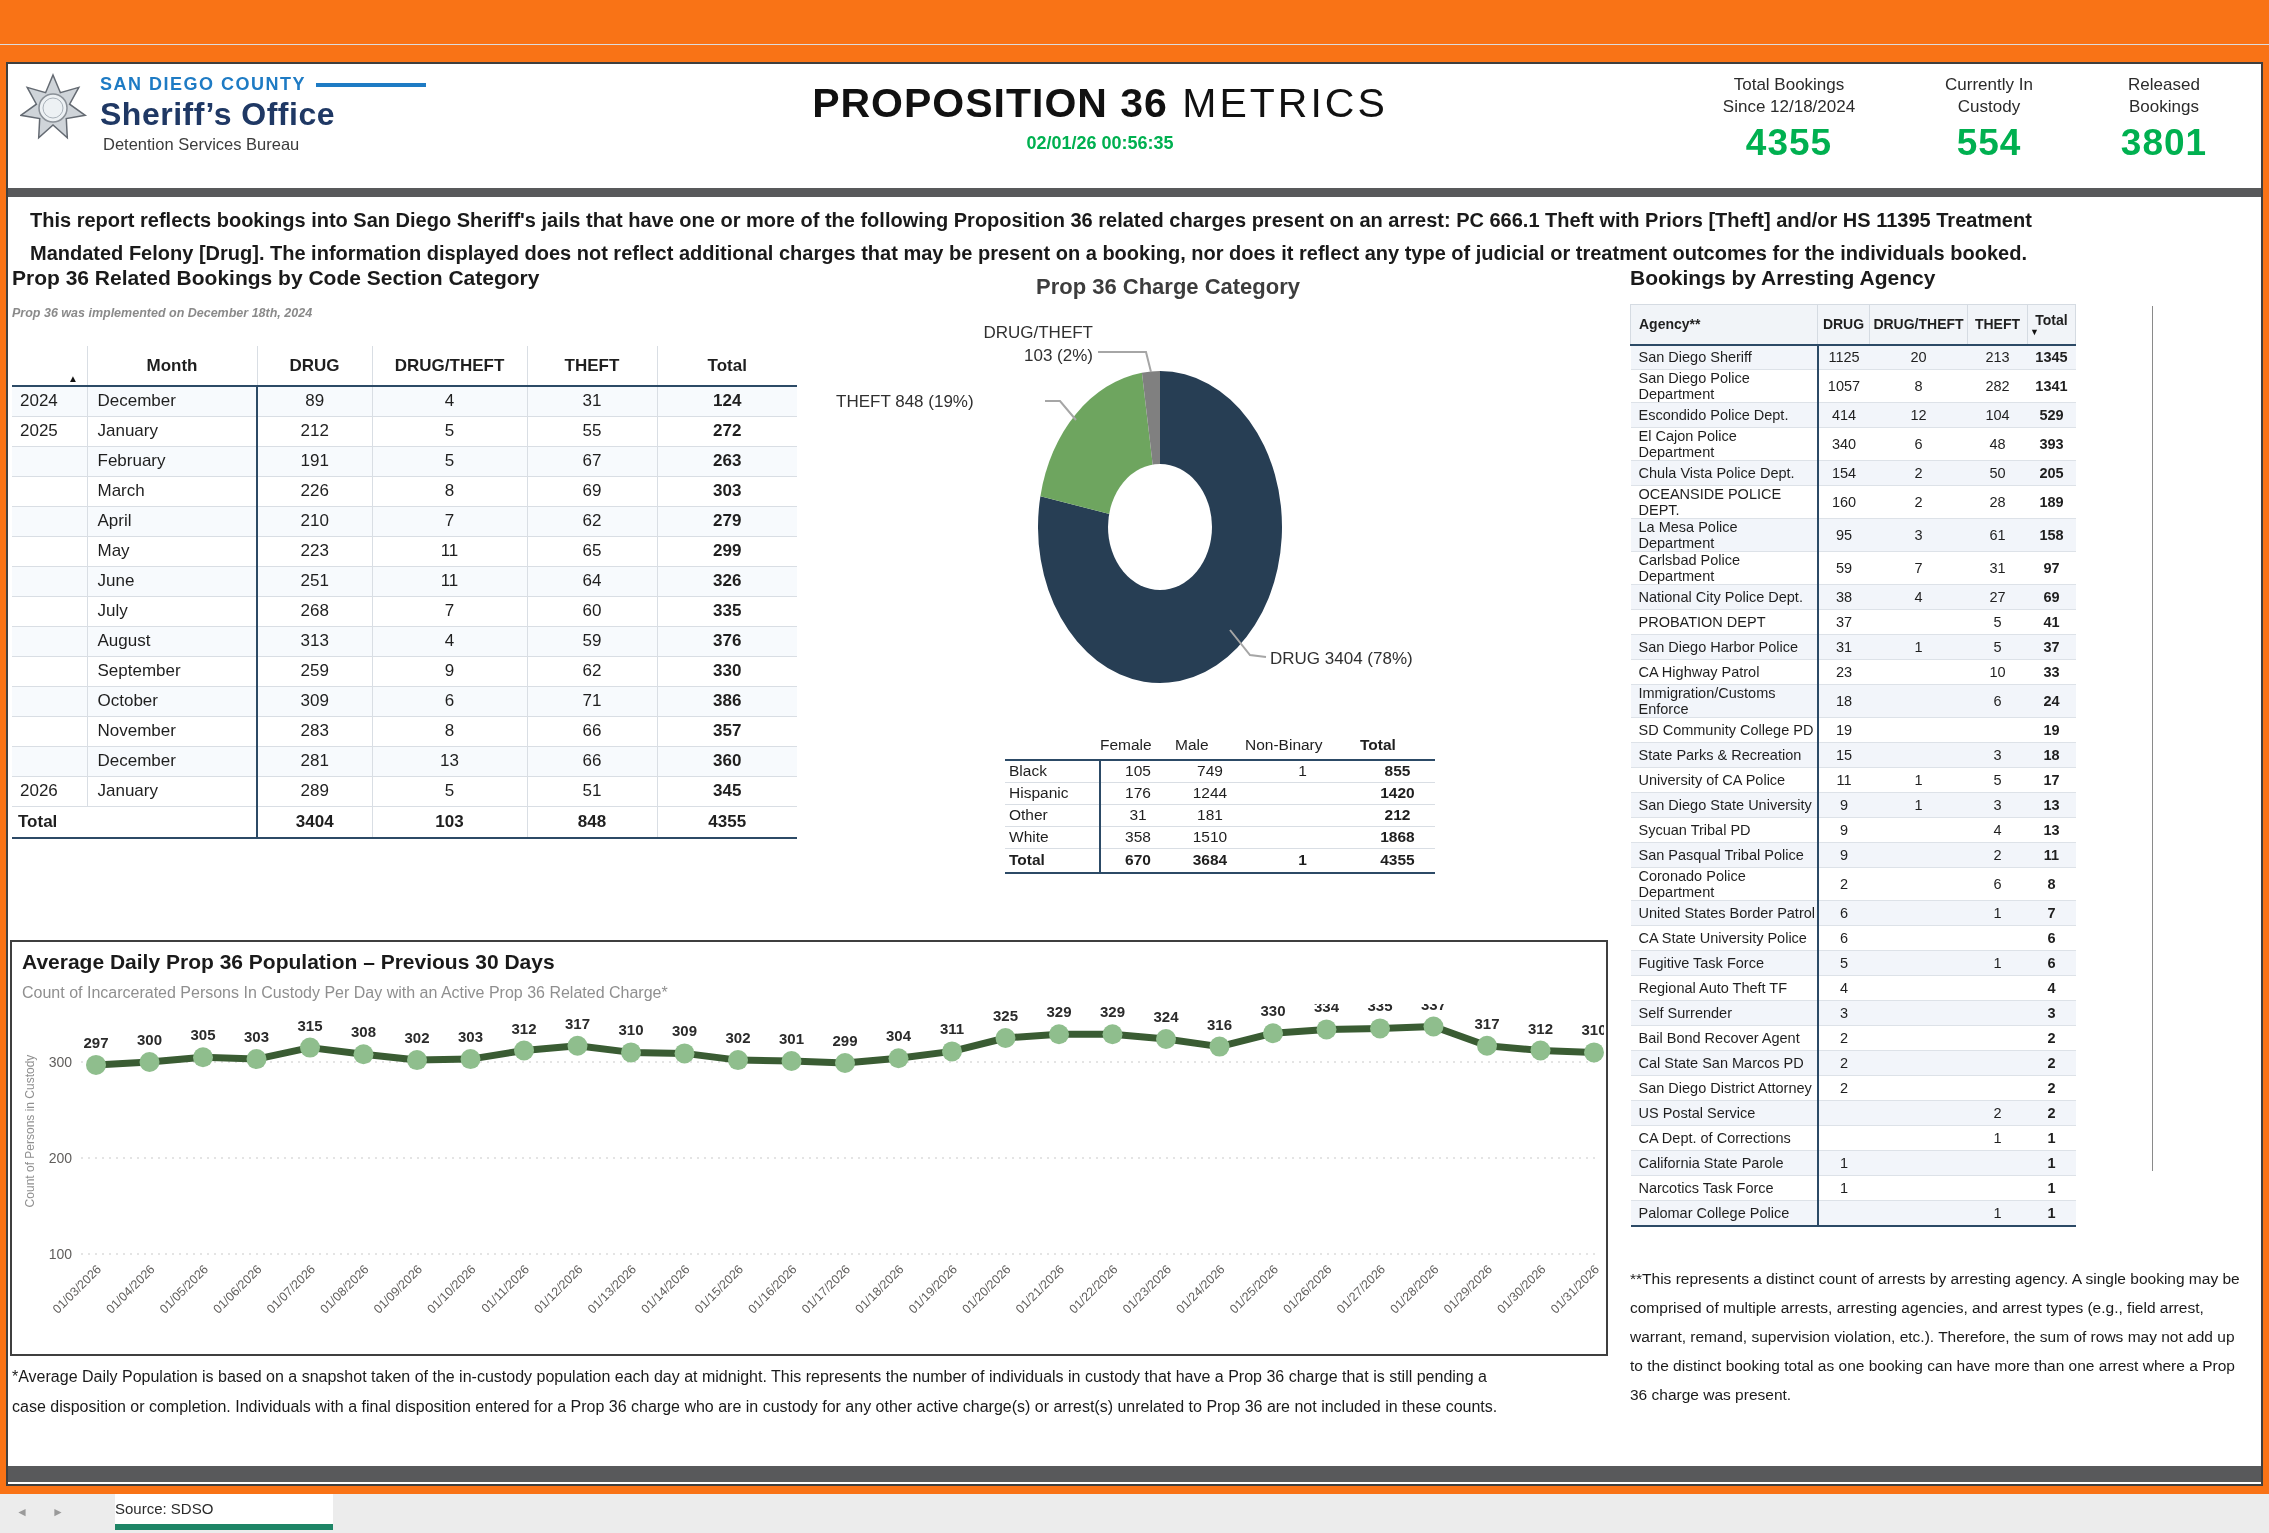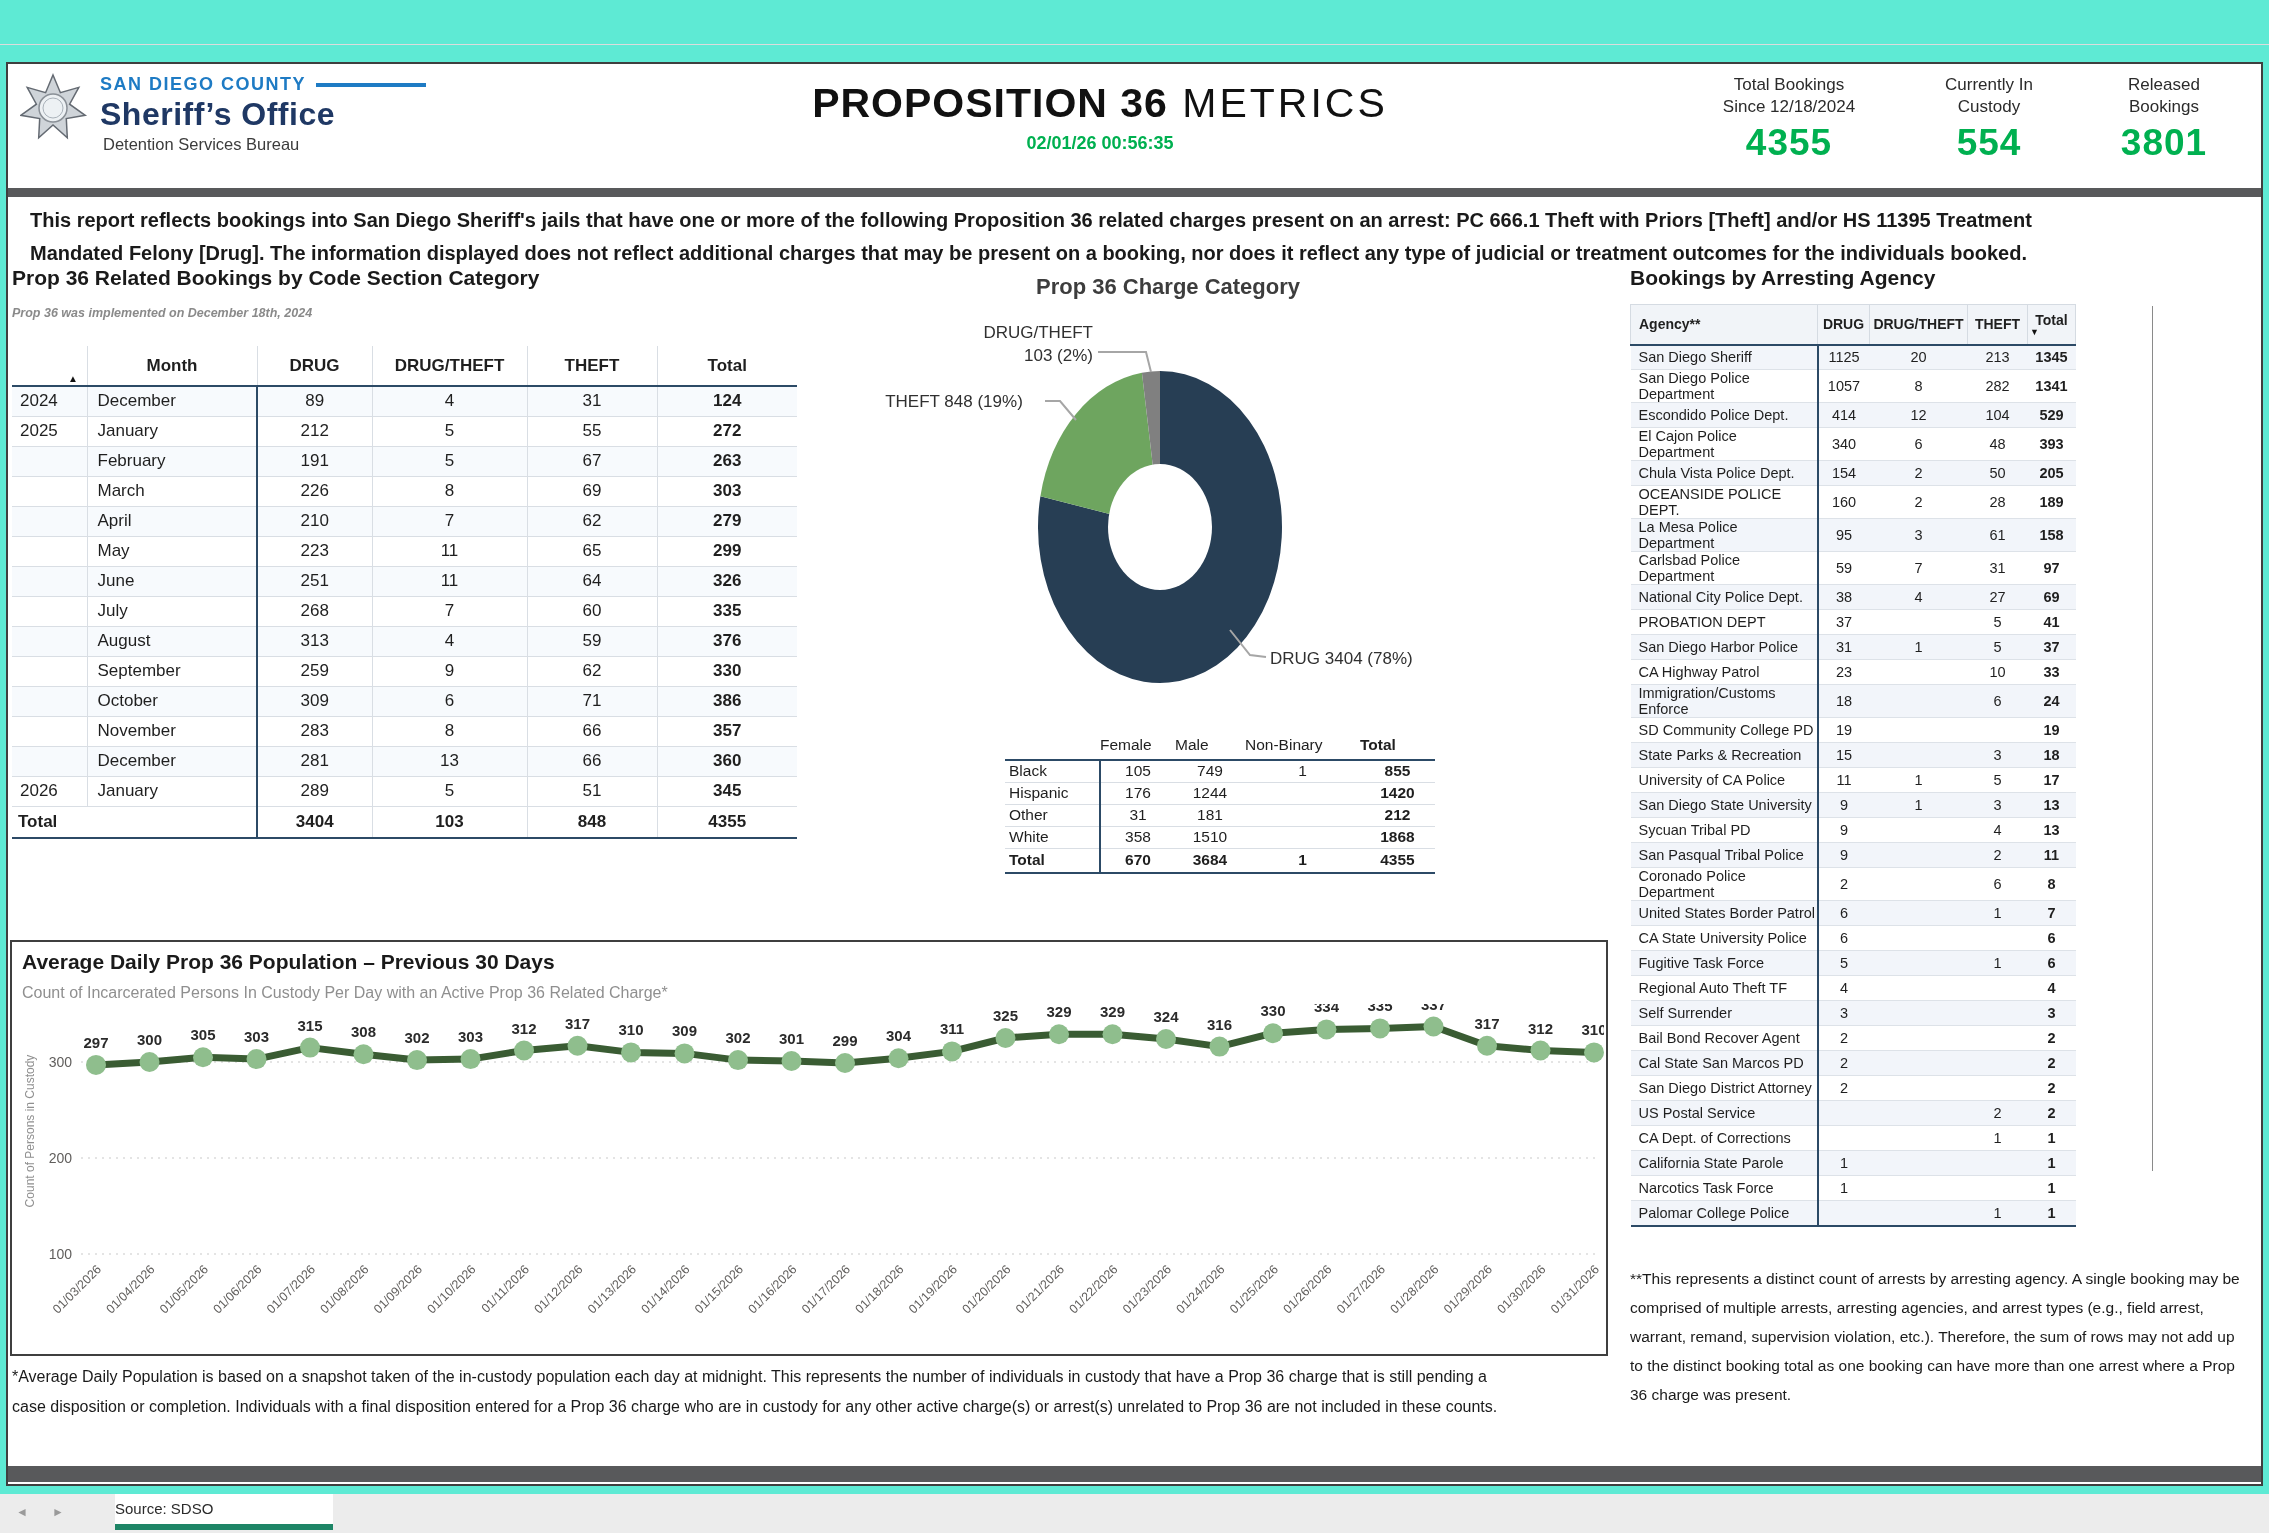--- a/index.html
+++ b/index.html
@@ -1,17 +1,17 @@
 <!DOCTYPE html>
 <html><head>
 <meta charset="utf-8">
 <style>
   * { margin:0; padding:0; box-sizing:border-box; }
   body { background:#fff; font-family:"Liberation Sans", sans-serif; }
-  .page { position:relative; width:2269px; height:1533px; background:#5eead4; overflow:hidden; }
+  .page { position:relative; width:2269px; height:1533px; background:#f97316; overflow:hidden; }
   .topline { position:absolute; left:0; top:44px; width:2269px; height:1px; background:#dcdcdc; }
   .frame { position:absolute; left:6px; top:62px; width:2257px; height:1424px; background:#fff; border:2px solid #3f3f3f; }
 
   
   .logo { position:absolute; left:12px; top:8px; display:flex; gap:12px; }
   .logo svg { display:block; }
   .logo-lines { padding-top:2px; }
   .brand-row { display:flex; align-items:center; gap:10px; }
   .brand-county { font-size:18px; font-weight:bold; letter-spacing:1.5px; color:#1E7BC4; }
   .brand-dash { width:110px; height:4px; background:#1E7BC4; }
@@ -56,21 +56,21 @@
   .sort-up { position:absolute; left:56px; bottom:1px; font-size:10px; color:#111; }
   .sort-down { display:block; text-align:left; padding-left:2px; font-size:9px; color:#111; line-height:9px; }
 
   
   .donut-title { position:absolute; left:940px; top:210px; width:440px; text-align:center; font-size:22px; font-weight:bold; color:#3d3d3d; }
   .donut-svg { position:absolute; left:1029px; top:306px; }
   .leader-svg { position:absolute; left:842px; top:251px; }
   .leader-svg polyline { fill:none; stroke:#A6A6A6; stroke-width:2; }
   .callout { position:absolute; font-size:17px; color:#303030; line-height:23px; }
   .co-dt { left:935px; top:257px; width:150px; text-align:right; }
-  .co-theft { left:845px; top:326px; width:202px; text-align:center; }
+  .co-theft { left:828px; top:326px; width:202px; text-align:left; }
   .co-drug { left:1262px; top:583px; width:230px; text-align:left; }
 
   
   .tbl-demo { position:absolute; left:997px; top:666px; width:430px; font-size:15.5px; color:#1f1f1f; }
   .tbl-demo th { font-weight:normal; text-align:left; height:30px; border-bottom:2px solid #2C4A66; }
   .tbl-demo th:last-child { font-weight:bold; }
   .tbl-demo td { height:22px; text-align:center; border-bottom:1px solid #D9DEE4; }
   .tbl-demo tbody td:first-child { text-align:left; padding-left:4px; border-right:2px solid #2C4A66; }
   .tbl-demo .c-bold { font-weight:bold; }
   .tbl-demo tfoot td { font-weight:bold; height:25px; border-bottom:2px solid #2C4A66; }

